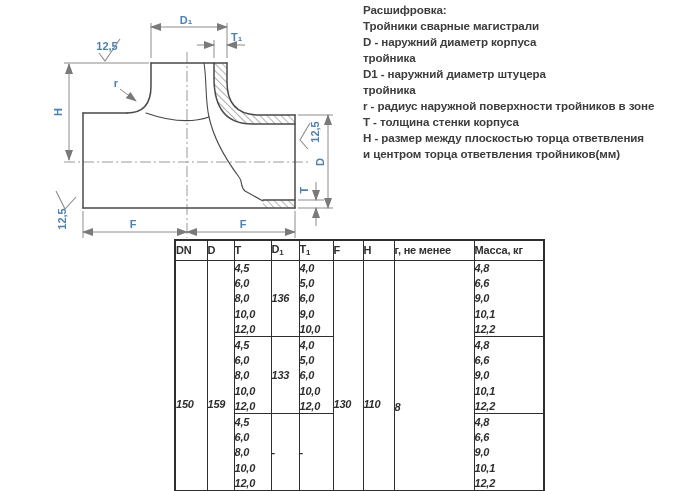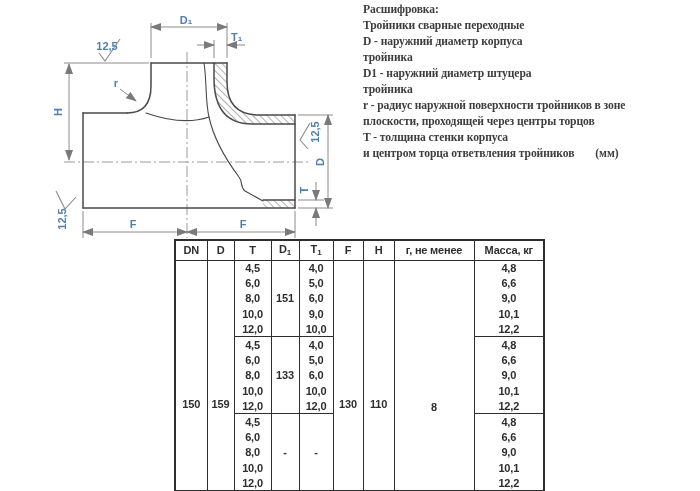--- a/index.html
+++ b/index.html
@@ -14,37 +14,37 @@
   .dimtext{
     font-family:"Liberation Sans","DejaVu Sans",sans-serif;
     font-size:11px;font-weight:700;
   }
   
   .legend{
     position:absolute;left:363px;top:2px;width:335px;
     font-size:11.6px;line-height:16px;font-weight:600;color:#3d3d3d;
     letter-spacing:-0.1px;
   }
-  .legend-line{white-space:nowrap;font-family:Liberation Serif, serif;}
-  .unit-note{margin-left:21px;}
+  .legend-line{white-space:nowrap;}
+  .unit-note{margin-left:0;}
   
   .spec-table-wrap{position:absolute;left:174px;top:239px;}
   table.spec{
     border-collapse:collapse;table-layout:fixed;
     font-size:11px;font-weight:700;color:#2e2e2e;
     border:2px solid #2e2e2e;
   }
   table.spec th,table.spec td{
-    padding:0;text-align:center;vertical-align:middle;
+    padding:0;text-align:left;vertical-align:middle;
     border:1px solid #2e2e2e;
     letter-spacing:-0.2px;
   }
   table.spec thead tr{height:20px;}
   table.spec tbody tr{height:15.4px;}
-  table.spec tbody td{border-top:none;border-bottom:none;}
+  table.spec tbody td{border-top:none;border-bottom:none;font-style:italic;}
   table.spec tbody td.block-end{border-bottom:1px solid #2e2e2e;}
   td.span-top{vertical-align:top;}
   td.span-top .off{display:block;}
   .off-dn{margin-top:57px;}
   .off-r{margin-top:64px;}
   sub.hdr{font-size:8px;vertical-align:-2px;}
 </style>
 </head>
 <body>
 
@@ -129,28 +129,28 @@
     <text x="243" y="216" text-anchor="middle">F</text>
     <text x="319" y="120" text-anchor="middle" transform="rotate(-90 319,120)">12,5</text>
     <text x="324" y="150" text-anchor="middle" transform="rotate(-90 324,150)">D</text>
     <text x="308" y="178" text-anchor="middle" transform="rotate(-90 308,178)">T</text>
   </g>
 </svg>
 </div>
 
 <div class="legend">
   <div class="legend-line">Расшифровка:</div>
-  <div class="legend-line">Тройники сварные переходные</div>
+  <div class="legend-line">Тройники сварные магистрали</div>
   <div class="legend-line">D - наружний диаметр корпуса</div>
   <div class="legend-line">тройника</div>
   <div class="legend-line">D1 - наружний диаметр штуцера</div>
   <div class="legend-line">тройника</div>
   <div class="legend-line">r - радиус наружной поверхности тройников в зоне</div>
-  <div class="legend-line">плоскости, проходящей через центры торцов</div>
   <div class="legend-line">T - толщина стенки корпуса</div>
+  <div class="legend-line">H - размер между плоскостью торца ответвления</div>
   <div class="legend-line">
     <span>и центром торца ответвления тройников</span><span class="unit-note">(мм)</span>
   </div>
 </div>
 
 <div class="spec-table-wrap">
 <table class="spec">
   <colgroup>
     <col style="width:32px">
         <col style="width:27px">
@@ -178,21 +178,21 @@
   <tbody>
 
     <tr>
       <td rowspan="15" class="span-top">
             <span class="off off-dn">150</span>
           </td>
       <td rowspan="15" class="span-top">
             <span class="off off-dn">159</span>
           </td>
       <td>4,5</td>
-      <td rowspan="5" class="block-end">151</td>
+      <td rowspan="5" class="block-end">136</td>
       <td>4,0</td>
       <td rowspan="15" class="span-top">
             <span class="off off-dn">130</span>
           </td>
       <td rowspan="15" class="span-top">
             <span class="off off-dn">110</span>
           </td>
       <td rowspan="15" class="span-top">
             <span class="off off-r">8</span>
           </td>

